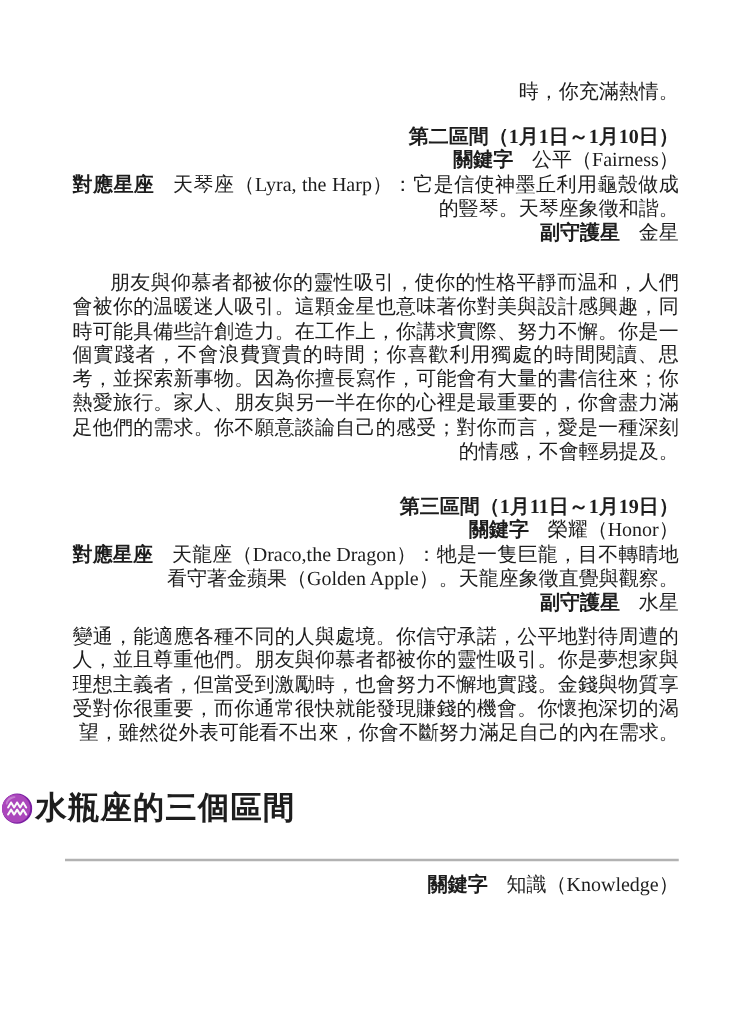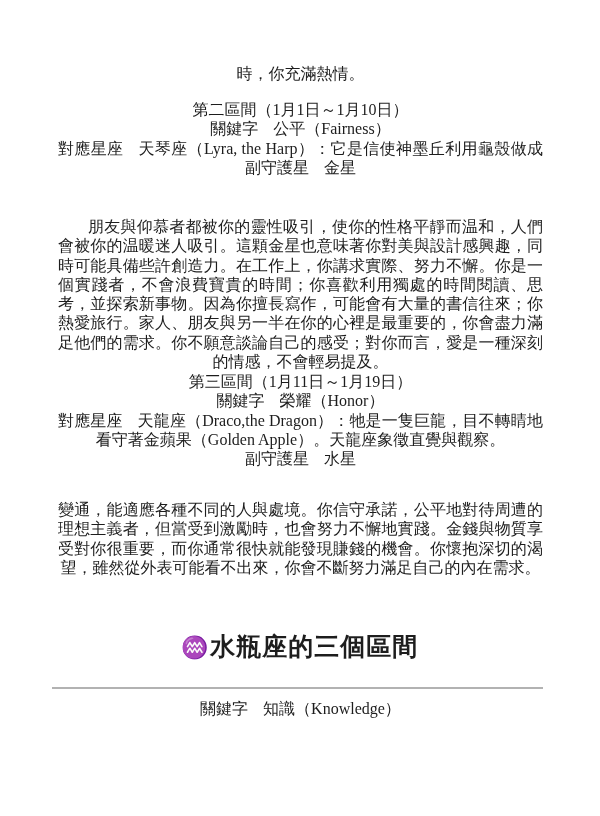--- a/index.html
+++ b/index.html
@@ -11,34 +11,33 @@
     overflow:hidden;
     font-family:"Liberation Serif","DejaVu Serif",serif;
     color:#1d1d1d;
   }
   .block{position:absolute;left:58px;width:485px;}
   .line{
     font-size:16px;
     line-height:19.3px;
     height:19.3px;
     white-space:nowrap;
-    text-align:center;
+    text-align:right;
   }
   .just{
     white-space:normal;
     text-align:justify;
     text-align-last:justify;
     overflow:hidden;
   }
-  .b{font-weight:400;}
+  .b{font-weight:700;}
   .lbl{margin-right:15px;}
   .indent{text-indent:30px;}
   .heading{
     position:absolute;left:0;top:630px;width:600px;
-    text-align:center;
     font-size:25px;line-height:34px;font-weight:700;
     letter-spacing:1px;
   }
   .heading .zsym{font-size:22px;letter-spacing:0;margin-right:1px;}
   .rule{
     position:absolute;left:52px;top:687px;width:491px;height:2px;
     background:#b2b2b2;border:none;
   }
 </style>
 </head>
@@ -47,44 +46,46 @@
 <div class="page">
 
   <div class="block" style="top:64px">
     <div class="line">時，你充滿熱情。</div>
   </div>
 
   <div class="block" style="top:100px">
     <div class="line b">第二區間（1月1日～1月10日）</div>
     <div class="line"><span class="b lbl">關鍵字</span><span>公平（Fairness）</span></div>
     <div class="line just"><span class="b lbl">對應星座</span><span>天琴座（Lyra, the Harp）：它是信使神墨丘利用龜殼做成</span></div>
+    <div class="line">的豎琴。天琴座象徵和諧。</div>
     <div class="line"><span class="b lbl">副守護星</span><span>金星</span></div>
   </div>
 
   <div class="block" style="top:217px">
     <div class="line just indent">朋友與仰慕者都被你的靈性吸引，使你的性格平靜而温和，人們</div>
     <div class="line just">會被你的温暖迷人吸引。這顆金星也意味著你對美與設計感興趣，同</div>
     <div class="line just">時可能具備些許創造力。在工作上，你講求實際、努力不懈。你是一</div>
     <div class="line just">個實踐者，不會浪費寶貴的時間；你喜歡利用獨處的時間閱讀、思</div>
     <div class="line just">考，並探索新事物。因為你擅長寫作，可能會有大量的書信往來；你</div>
     <div class="line just">熱愛旅行。家人、朋友與另一半在你的心裡是最重要的，你會盡力滿</div>
     <div class="line just">足他們的需求。你不願意談論自己的感受；對你而言，愛是一種深刻</div>
     <div class="line">的情感，不會輕易提及。</div>
   </div>
 
-  <div class="block" style="top:372px">
+  <div class="block" style="top:396px">
     <div class="line b">第三區間（1月11日～1月19日）</div>
     <div class="line"><span class="b lbl">關鍵字</span><span>榮耀（Honor）</span></div>
     <div class="line just"><span class="b lbl">對應星座</span><span>天龍座（Draco,the Dragon）：牠是一隻巨龍，目不轉睛地</span></div>
     <div class="line">看守著金蘋果（Golden Apple）。天龍座象徵直覺與觀察。</div>
     <div class="line"><span class="b lbl">副守護星</span><span>水星</span></div>
   </div>
 
   <div class="block" style="top:500px">
     <div class="line just">變通，能適應各種不同的人與處境。你信守承諾，公平地對待周遭的</div>
+    <div class="line just">人，並且尊重他們。朋友與仰慕者都被你的靈性吸引。你是夢想家與</div>
     <div class="line just">理想主義者，但當受到激勵時，也會努力不懈地實踐。金錢與物質享</div>
     <div class="line just">受對你很重要，而你通常很快就能發現賺錢的機會。你懷抱深切的渴</div>
     <div class="line">望，雖然從外表可能看不出來，你會不斷努力滿足自己的內在需求。</div>
   </div>
 
   <div class="heading"><span class="zsym">♒</span><span>水瓶座的三個區間</span></div>
 
   <div class="rule"></div>
 
   <div class="block" style="top:699px">

